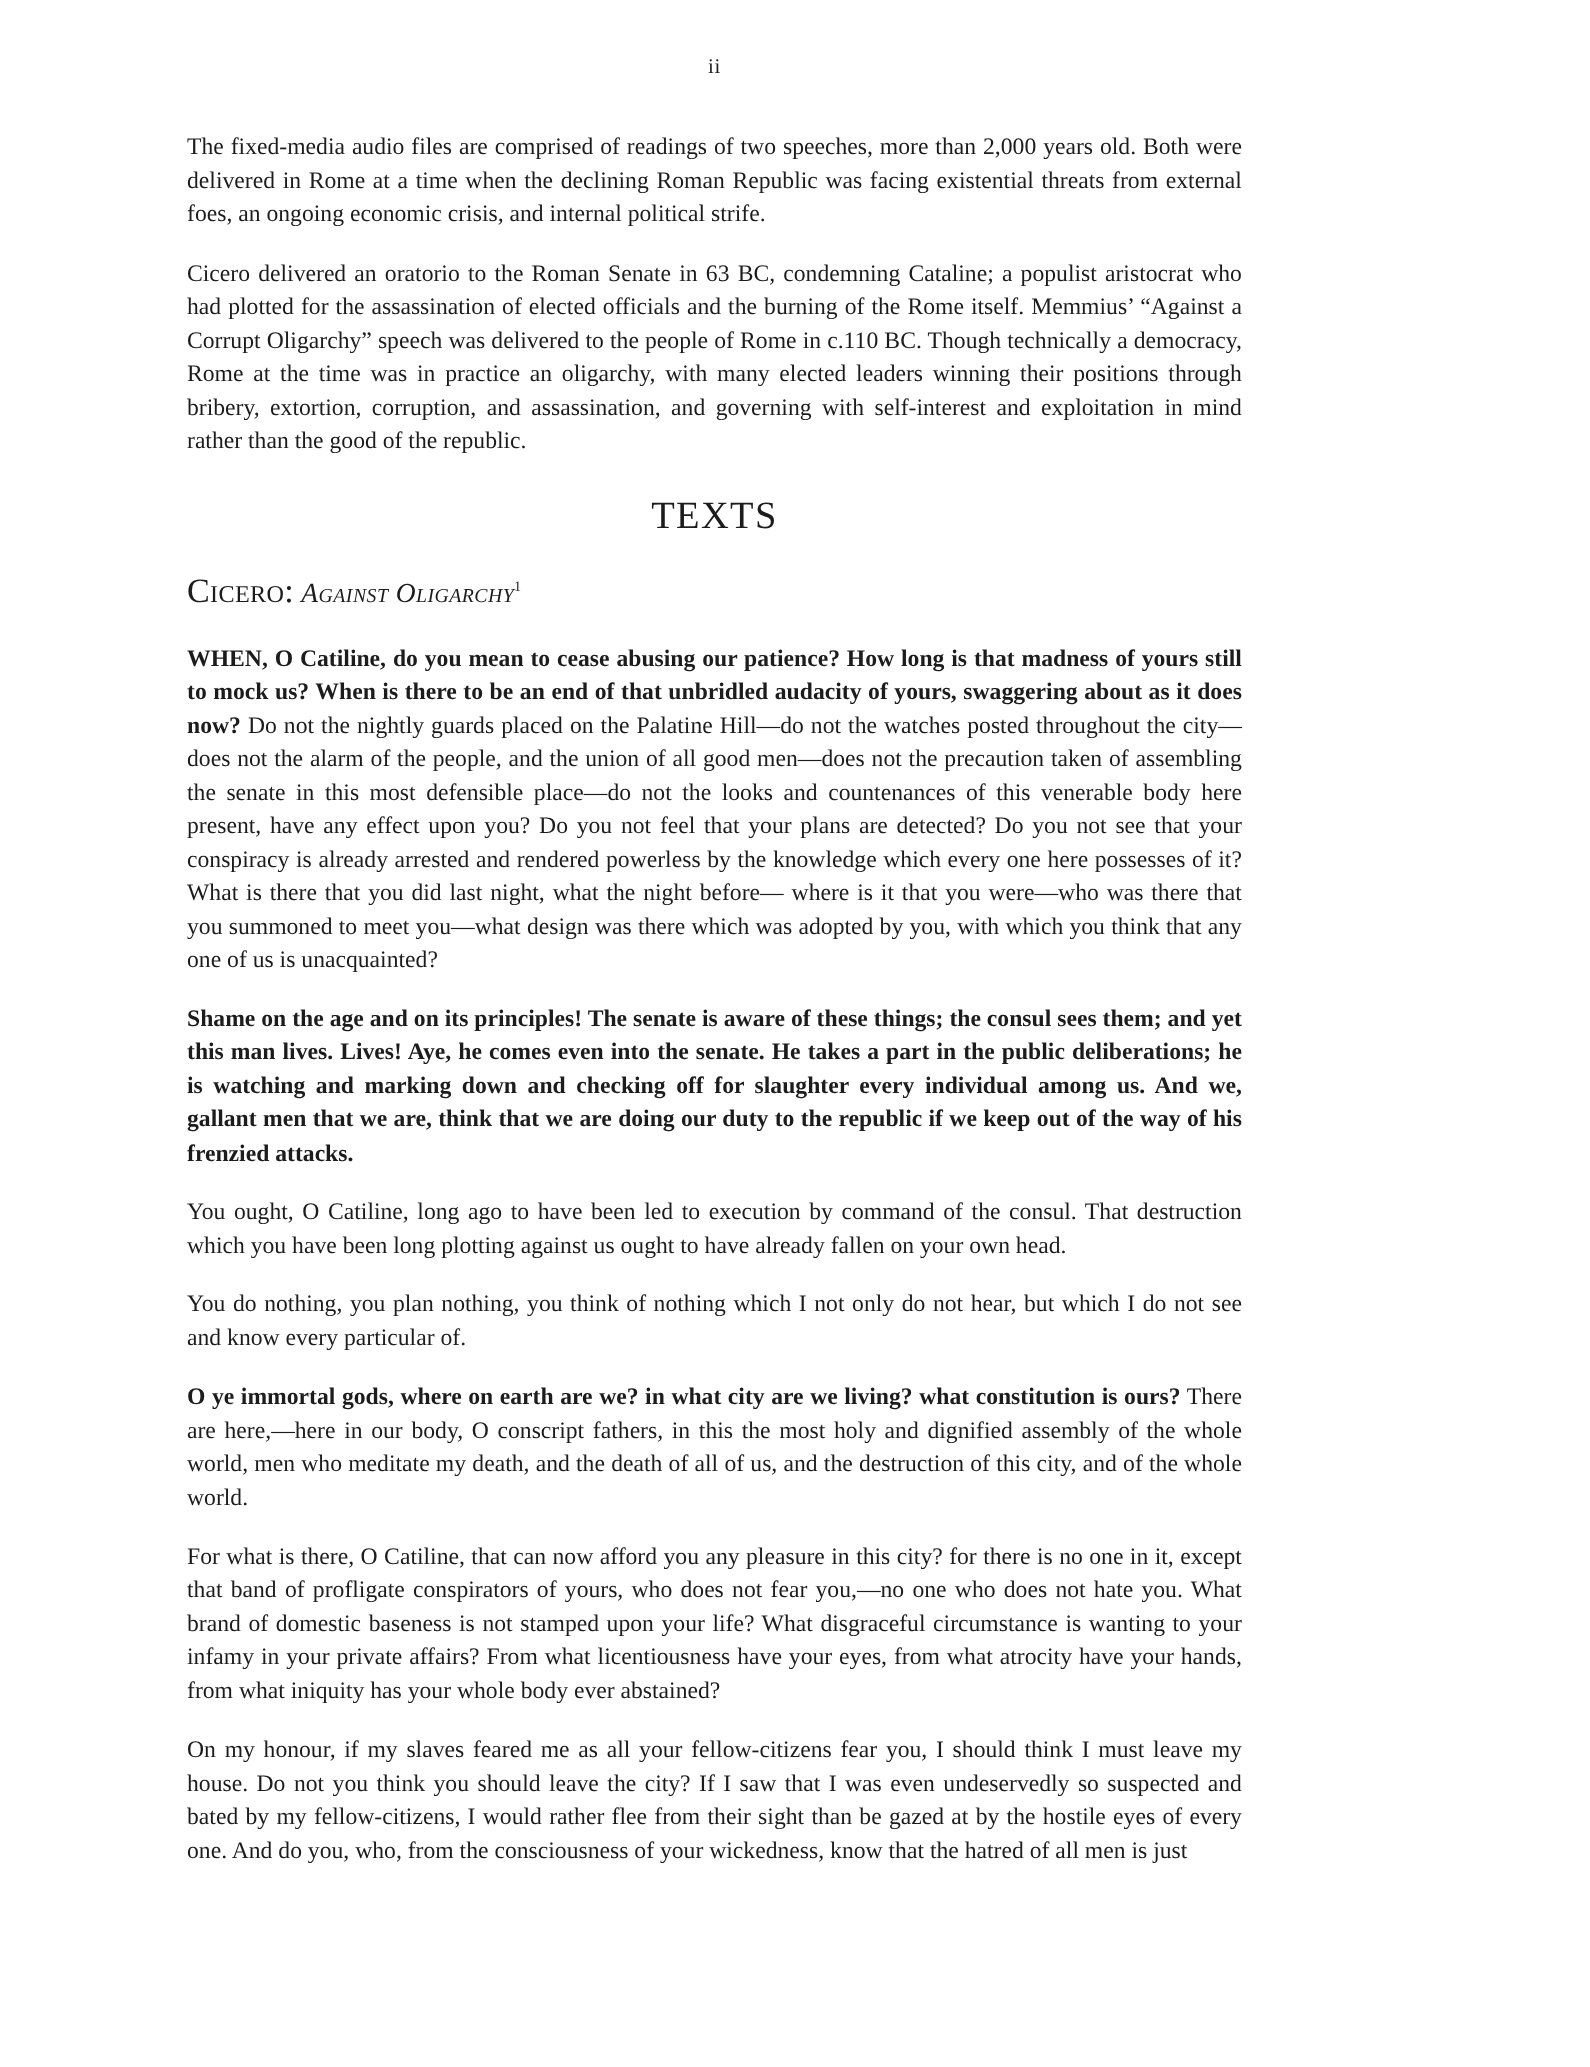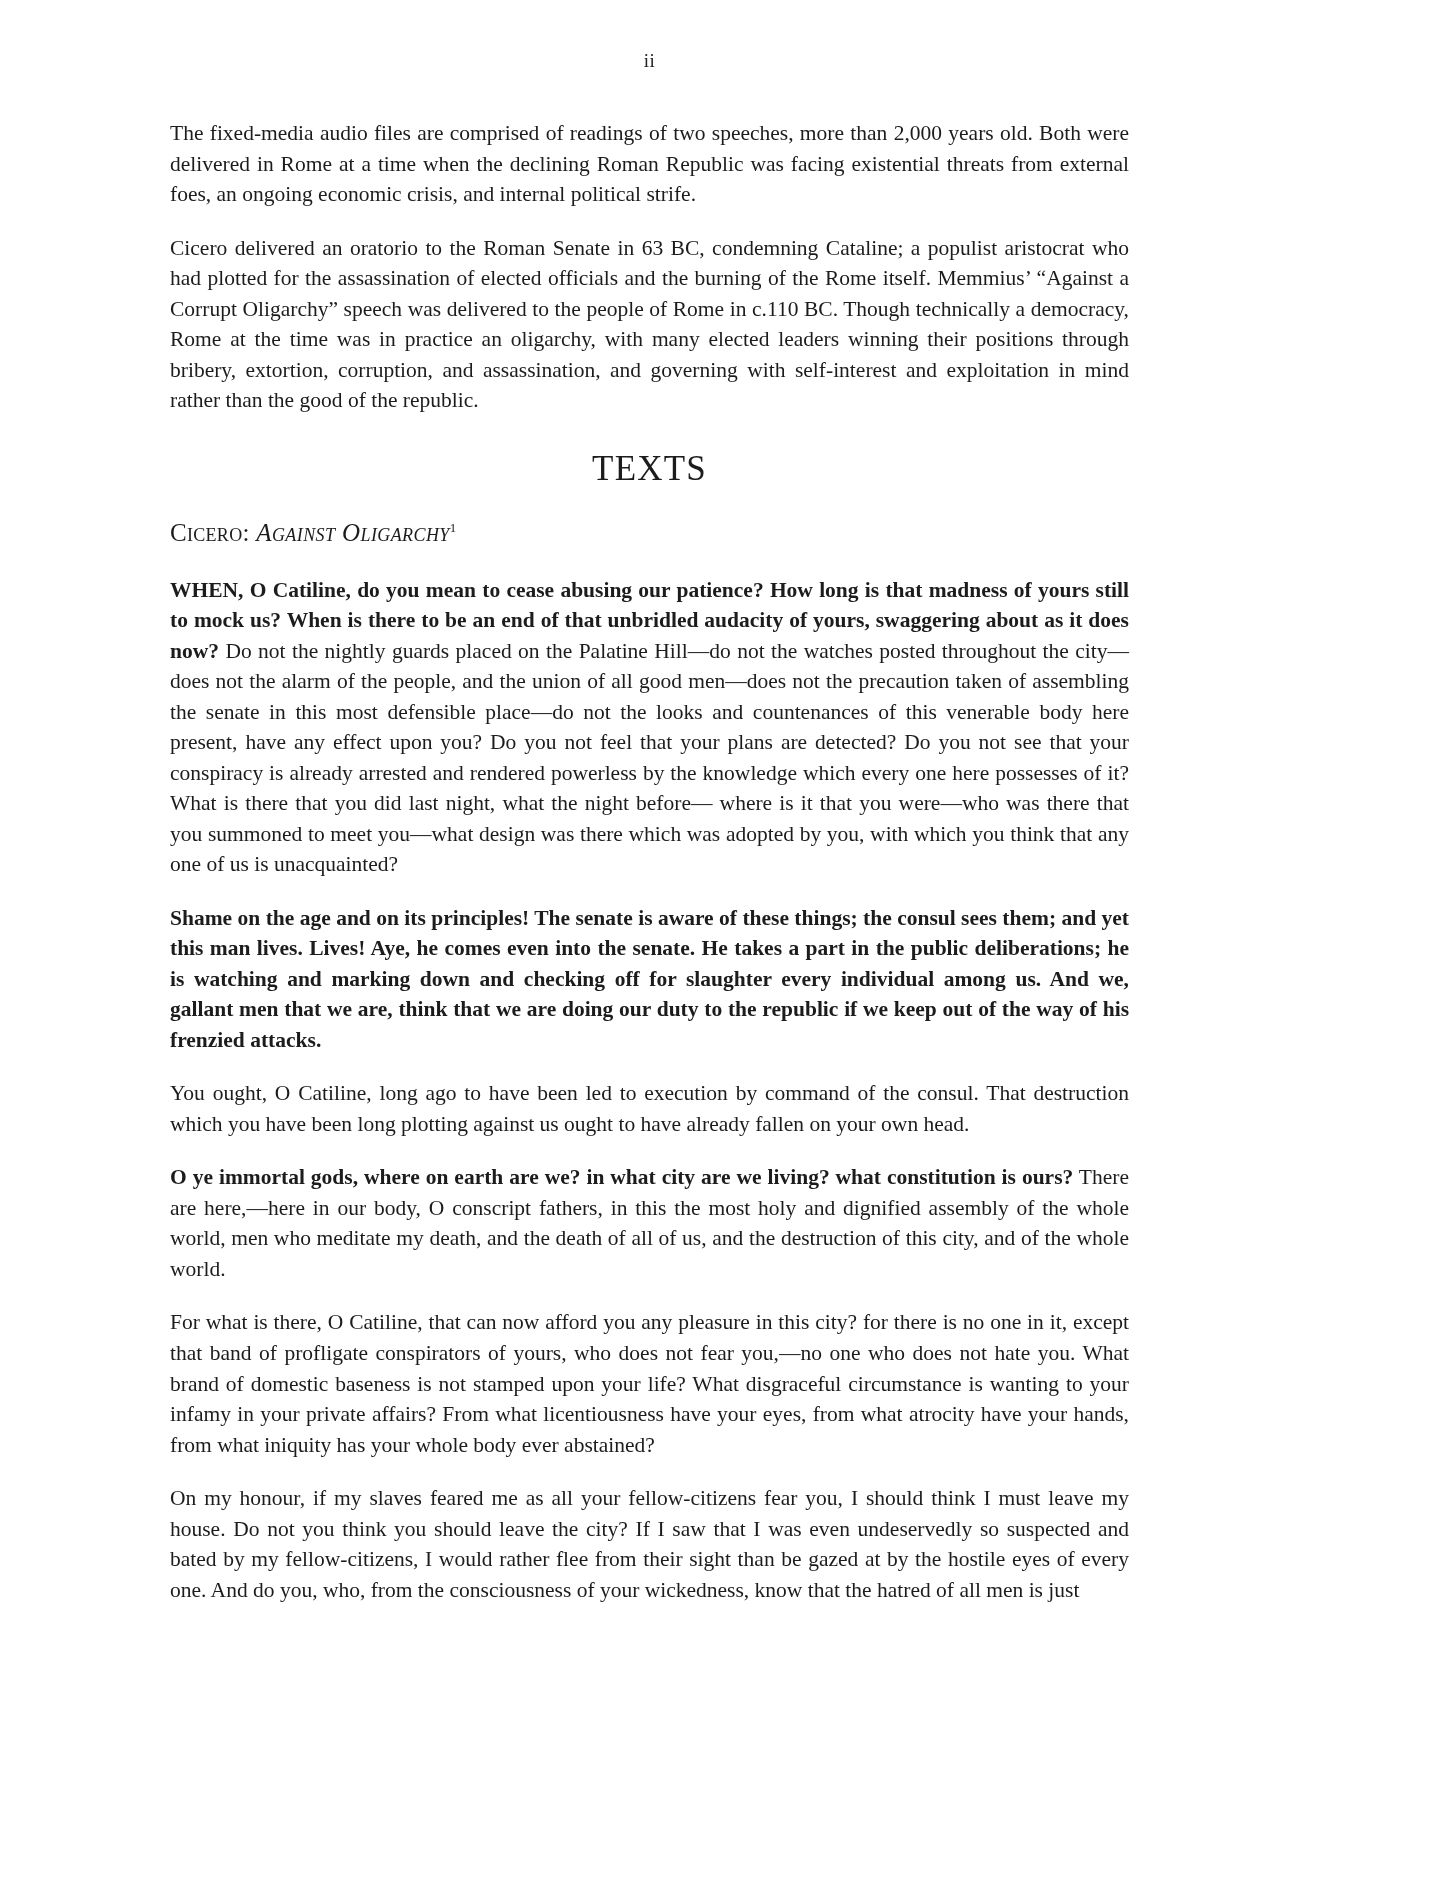--- a/index.html
+++ b/index.html
@@ -47,21 +47,21 @@
   }
   .work-title {
     font-family: "Liberation Serif", "DejaVu Serif", serif;
     font-size: 25px;
     margin: 0 0 28px 0;
     color: #1c1c1c;
     letter-spacing: 0.3px;
   }
   .work-title .smallcaps-name {
     font-variant: small-caps;
-    font-size: 25px;
+    font-size: 31px;
   }
   .work-title .work-ital {
     font-style: italic;
     font-variant: small-caps;
     font-size: 25px;
     letter-spacing: 0.4px;
   }
   .work-title sup {
     font-size: 13px;
     vertical-align: super;
@@ -96,20 +96,23 @@
   </p>
 
   <p class="body allbold">
     <span class="lead">Shame on the age and on its principles! The senate is aware of these things; the consul sees them; and yet this man lives. Lives! Aye, he comes even into the senate. He takes a part in the public deliberations; he is watching and marking down and checking off for slaughter every individual among us. And we, gallant men that we are, think that we are doing our duty to the republic if we keep out of the way of his frenzied attacks.</span>
   </p>
 
   <p class="body">
     <span>You ought, O Catiline, long ago to have been led to execution by command of the consul. That destruction which you have been long plotting against us ought to have already fallen on your own head.</span>
   </p>
 
+  <p class="body">
+    <span>You do nothing, you plan nothing, you think of nothing which I not only do not hear, but which I do not see and know every particular of.</span>
+  </p>
 
   <p class="body">
     <span class="lead">O ye immortal gods, where on earth are we? in what city are we living? what constitution is ours?</span><span> There are here,—here in our body, O conscript fathers, in this the most holy and dignified assembly of the whole world, men who meditate my death, and the death of all of us, and the destruction of this city, and of the whole world.</span>
   </p>
 
   <p class="body">
     <span>For what is there, O Catiline, that can now afford you any pleasure in this city? for there is no one in it, except that band of profligate conspirators of yours, who does not fear you,—no one who does not hate you. </span><span class="b">What brand of domestic baseness is not stamped upon your life? What disgraceful circumstance is wanting to your infamy in your private affairs? From what licentiousness have your eyes, from what atrocity have your hands, from what iniquity has your whole body ever abstained?</span>
   </p>
 
   <p class="body">

